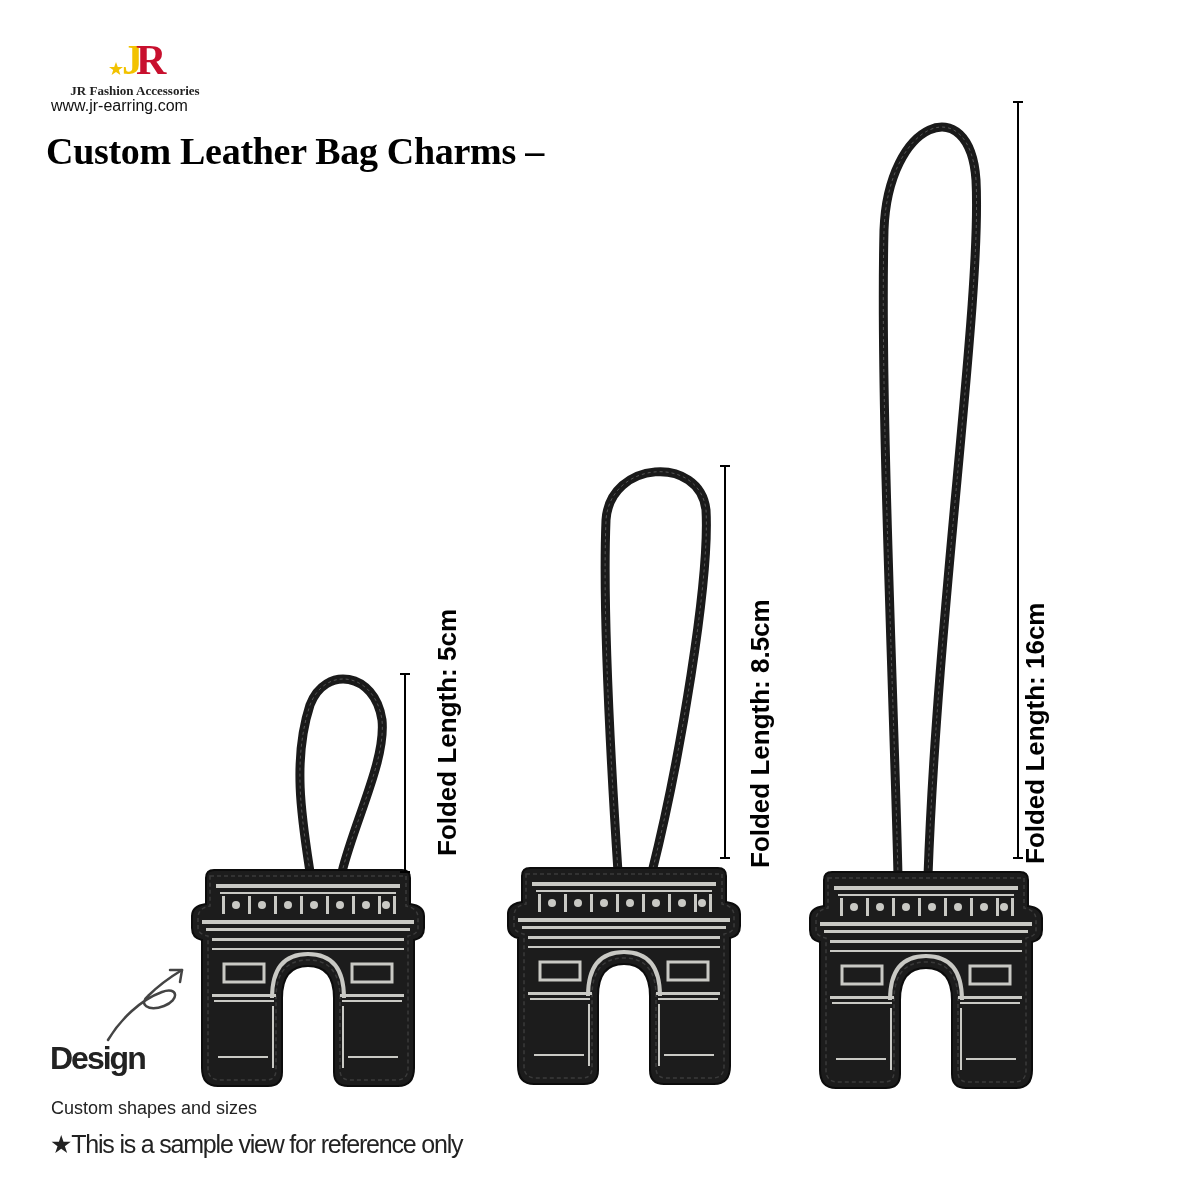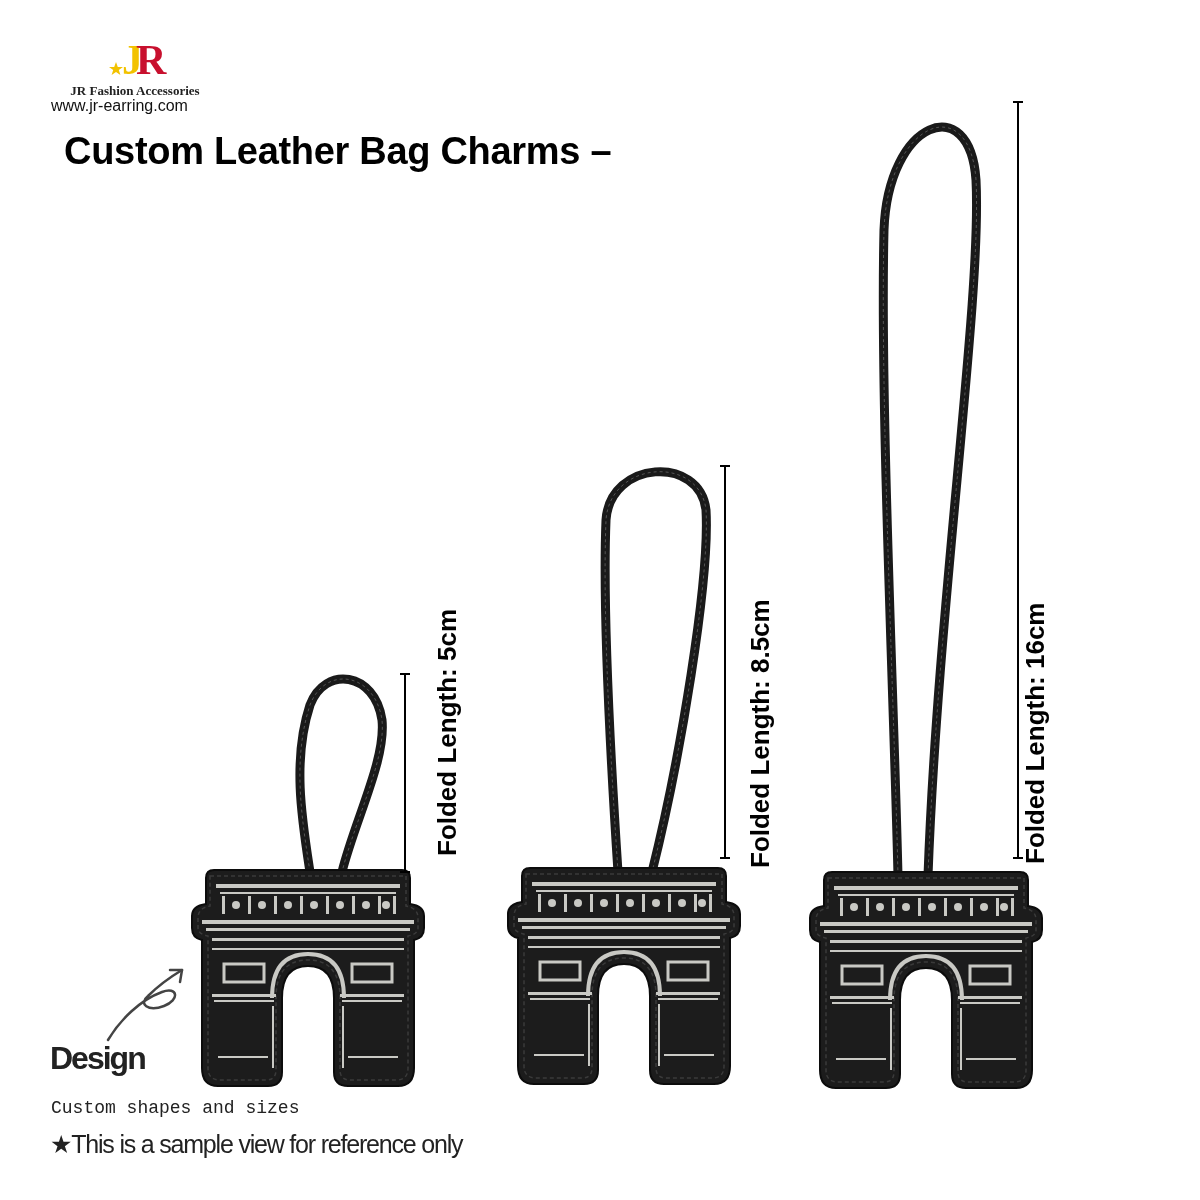--- a/index.html
+++ b/index.html
@@ -1,24 +1,24 @@
 <!DOCTYPE html>
 <html><head>
 <meta charset="utf-8">
 <style>
   html, body { margin: 0; padding: 0; background: #ffffff; }
   body { width: 1200px; height: 1200px; position: relative; overflow: hidden; font-family: "DejaVu Sans", sans-serif; color: #111; }
   .logo { position: absolute; left: 108px; top: 34px; width: 60px; height: 48px; }
   .logo-sub { position: absolute; left: 60px; top: 83px; width: 150px; text-align: center; font-family: "Liberation Serif", serif; font-weight: bold; font-size: 13px; color: #222; }
   .website { position: absolute; left: 51px; top: 97px; font-family: "Liberation Sans", sans-serif; font-size: 16px; color: #111; }
-  .title { position: absolute; left: 64px; top: 126px; font-family: Liberation Sans, sans-serif; font-weight: bold; font-size: 38px; line-height: 50px; color: #000; letter-spacing: -0.3px; text-align: center; }
+  .title { position: absolute; left: 46px; top: 126px; font-family: Liberation Serif, serif; font-weight: bold; font-size: 38px; line-height: 50px; color: #000; letter-spacing: -0.3px; text-align: center; }
   .scene { position: absolute; left: 0; top: 0; width: 1200px; height: 1200px; }
   .vlabel { position: absolute; font-family: "Liberation Sans", sans-serif; font-weight: bold; font-size: 26px; color: #000; white-space: nowrap; transform-origin: left top; transform: rotate(-90deg); }
   .design-title { position: absolute; left: 50px; top: 1040px; font-family: "Liberation Sans", sans-serif; font-weight: bold; font-size: 32px; letter-spacing: -2px; color: #222; }
-  .design-sub { position: absolute; left: 51px; top: 1098px; font-family: Liberation Mono, monospace; font-size: 18px; color: #222; }
+  .design-sub { position: absolute; left: 51px; top: 1098px; font-family: Liberation Sans, sans-serif; font-size: 18px; color: #222; }
   .disclaimer { position: absolute; left: 50px; top: 1130px; font-family: "Liberation Sans", sans-serif; font-size: 25px; letter-spacing: -1.2px; color: #222; }
   .arrow { position: absolute; left: 100px; top: 960px; width: 100px; height: 90px; }
 </style>
 </head>
 <body>
 
 <svg class="logo" viewBox="0 0 60 48">
   <text x="14" y="40" font-family="Liberation Serif, serif" font-size="42" font-weight="bold" fill="#f2c200">J</text>
   <text x="28" y="40" font-family="Liberation Serif, serif" font-size="42" font-weight="bold" fill="#c8102e">R</text>
   <polygon points="8,28 9.8,33 15,33 10.8,36 12.4,41 8,38 3.6,41 5.2,36 1,33 6.2,33" fill="#f2c200"></polygon>

